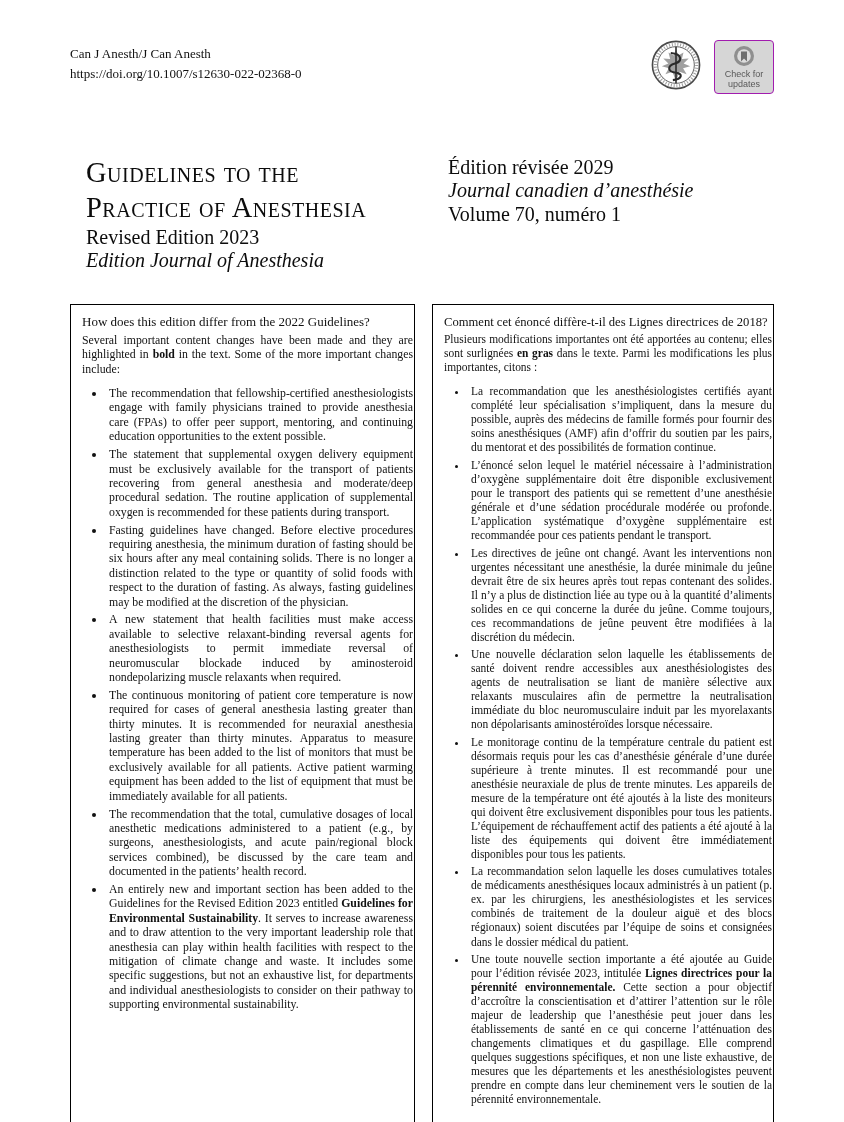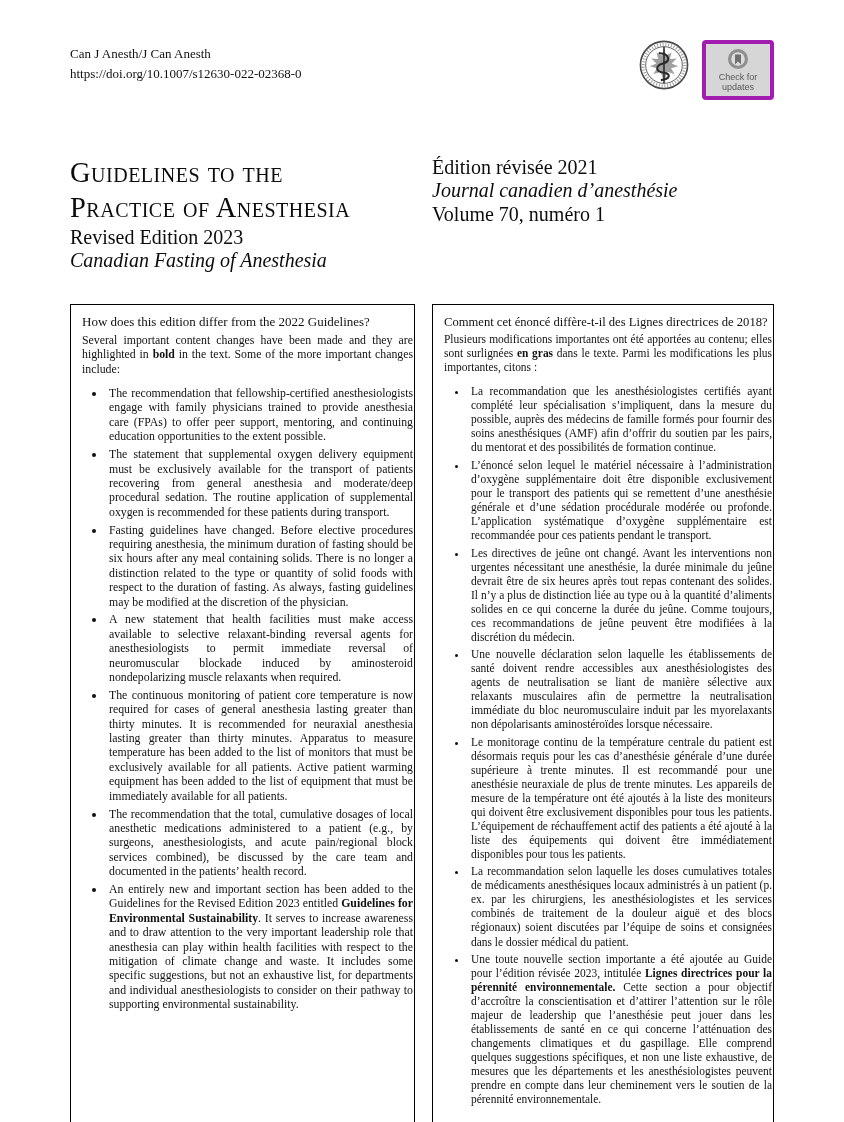--- a/index.html
+++ b/index.html
@@ -6,29 +6,29 @@
   html,body { background:#ffffff; }
   body { width:844px; height:1122px; position:relative; font-family:"Liberation Serif", serif; color:#111; }
   .page { position:absolute; left:70px; top:40px; width:704px; }
 
   
   .topbar { display:flex; justify-content:space-between; align-items:flex-start; height:58px; }
   .cite { font-size:13px; line-height:1.5; padding-top:4px; color:#111; }
   .cite a { color:#111; text-decoration:none; display:block; }
   .logos { display:flex; align-items:flex-start; gap:13px; }
   .cas-logo { width:50px; height:50px; display:block; }
-  .check-badge { width:72px; background:#d6d6d6; border:4px solid #a21caf; border-radius:4px; text-align:center; padding:3px 2px 3px; cursor:pointer; }
+  .check-badge { width:60px; background:#d6d6d6; border:1px solid #a21caf; border-radius:4px; text-align:center; padding:3px 2px 3px; cursor:pointer; }
   .check-badge .bicon { display:block; margin:0 auto 1px; }
   .check-badge .btxt { display:block; font-family:"Liberation Sans", sans-serif; font-size:9px; line-height:1.15; color:#585858; }
 
   
   .columns { display:flex; gap:17px; margin-top:58px; }
   .col { width:345px; }
   .col.fr { width:342px; }
-  .titleblock { margin-bottom:6px; min-height:142px; }
+  .titleblock { margin-bottom:6px; min-height:142px;margin-left:16px; }
   .bigtitle { font-weight:normal; font-variant:small-caps; font-size:28.5px; line-height:1.22; letter-spacing:0.5px; color:#0c0c0c; }
   .subline { font-size:20px; line-height:1.17; color:#0c0c0c; }
   .subline.it { font-style:italic; }
 
   
   .box { border:1.6px solid #000; height:936px; overflow:hidden; padding:9px 1px 6px 11px; text-align:justify; }
   .box.en { font-size:11.8px; line-height:1.22; }
   .box.fr-box { font-size:11.45px; line-height:1.225; }
   .q { font-size:13px; line-height:1.3; text-align:left; margin-bottom:2px; }
   .box.fr-box .q { font-size:12.6px; }
@@ -75,40 +75,40 @@
 
   <div class="columns">
 
     <section class="col en">
       <div class="titleblock">
         <h1 class="bigtitle">
           <span style="display:block">Guidelines to the</span>
           <span style="display:block">Practice of Anesthesia</span>
         </h1>
         <div class="subline">Revised Edition 2023</div>
-        <div class="subline it">Canadian Fasting of Anesthesia</div>
+        <div class="subline it">Edition Journal of Anesthesia</div>
       </div>
       <div class="box en">
         <p class="q">How does this edition differ from the 2022 Guidelines?</p>
         <p class="intro"><span>Several important content changes have been made and they are highlighted in </span><b>bold</b><span> in the text. Some of the more important changes include:</span></p>
         <ul>
             <li><span>The recommendation that fellowship-certified anesthesiologists engage with family physicians trained to provide anesthesia care (FPAs) to offer peer support, mentoring, and continuing education opportunities to the extent possible.</span></li>
             <li><span>The statement that supplemental oxygen delivery equipment must be exclusively available for the transport of patients recovering from general anesthesia and moderate/deep procedural sedation. The routine application of supplemental oxygen is recommended for these patients during transport.</span></li>
             <li><span>Fasting guidelines have changed. Before elective procedures requiring anesthesia, the minimum duration of fasting should be six hours after any meal containing solids. There is no longer a distinction related to the type or quantity of solid foods with respect to the duration of fasting. As always, fasting guidelines may be modified at the discretion of the physician.</span></li>
             <li><span>A new statement that health facilities must make access available to selective relaxant-binding reversal agents for anesthesiologists to permit immediate reversal of neuromuscular blockade induced by aminosteroid nondepolarizing muscle relaxants when required.</span></li>
             <li><span>The continuous monitoring of patient core temperature is now required for cases of general anesthesia lasting greater than thirty minutes. It is recommended for neuraxial anesthesia lasting greater than thirty minutes. Apparatus to measure temperature has been added to the list of monitors that must be exclusively available for all patients. Active patient warming equipment has been added to the list of equipment that must be immediately available for all patients.</span></li>
             <li><span>The recommendation that the total, cumulative dosages of local anesthetic medications administered to a patient (e.g., by surgeons, anesthesiologists, and acute pain/regional block services combined), be discussed by the care team and documented in the patients’ health record.</span></li>
             <li><span>An entirely new and important section has been added to the Guidelines for the Revised Edition 2023 entitled </span><b>Guidelines for Environmental Sustainability</b><span>. It serves to increase awareness and to draw attention to the very important leadership role that anesthesia can play within health facilities with respect to the mitigation of climate change and waste. It includes some specific suggestions, but not an exhaustive list, for departments and individual anesthesiologists to consider on their pathway to supporting environmental sustainability.</span></li>
           </ul>
       </div>
     </section>
 
     <section class="col fr">
       <div class="titleblock">
-        <div class="subline">Édition révisée 2021</div>
+        <div class="subline">Édition révisée 2029</div>
         <div class="subline it">Journal canadien d’anesthésie</div>
         <div class="subline">Volume 70, numéro 1</div>
       </div>
       <div class="box fr-box">
         <p class="q">Comment cet énoncé diffère-t-il des Lignes directrices de 2018?</p>
         <p class="intro"><span>Plusieurs modifications importantes ont été apportées au contenu; elles sont surlignées </span><b>en gras</b><span> dans le texte. Parmi les modifications les plus importantes, citons :</span></p>
         <ul>
             <li><span>La recommandation que les anesthésiologistes certifiés ayant complété leur spécialisation s’impliquent, dans la mesure du possible, auprès des médecins de famille formés pour fournir des soins anesthésiques (AMF) afin d’offrir du soutien par les pairs, du mentorat et des possibilités de formation continue.</span></li>
             <li><span>L’énoncé selon lequel le matériel nécessaire à l’administration d’oxygène supplémentaire doit être disponible exclusivement pour le transport des patients qui se remettent d’une anesthésie générale et d’une sédation procédurale modérée ou profonde. L’application systématique d’oxygène supplémentaire est recommandée pour ces patients pendant le transport.</span></li>
             <li><span>Les directives de jeûne ont changé. Avant les interventions non urgentes nécessitant une anesthésie, la durée minimale du jeûne devrait être de six heures après tout repas contenant des solides. Il n’y a plus de distinction liée au type ou à la quantité d’aliments solides en ce qui concerne la durée du jeûne. Comme toujours, ces recommandations de jeûne peuvent être modifiées à la discrétion du médecin.</span></li>

